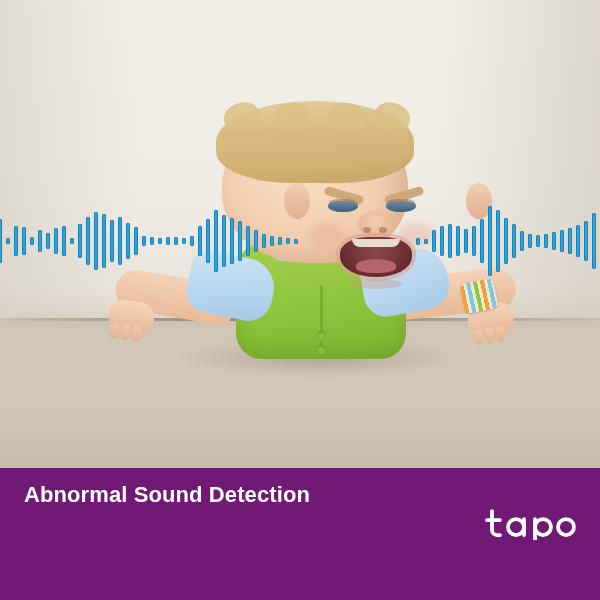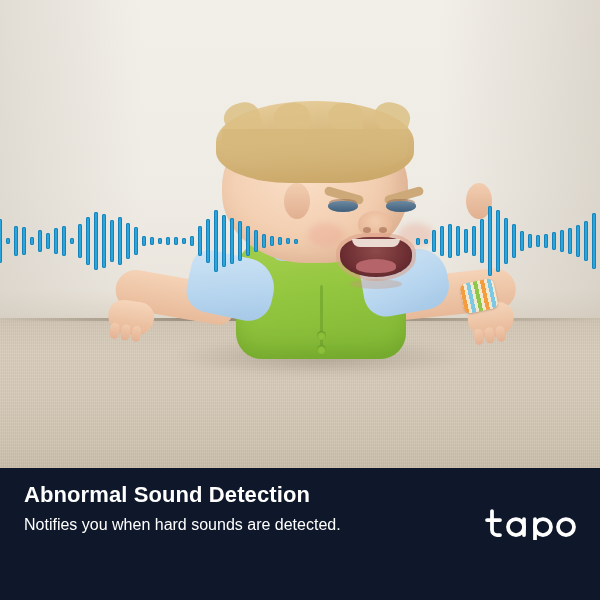--- a/index.html
+++ b/index.html
@@ -417,23 +417,22 @@
         <div class="bar" style="height: 14px; background: rgb(42, 166, 221); box-shadow: rgb(22, 130, 185) 0px 0px 0px 1px inset;"></div>
         <div class="bar" style="height: 18px; background: rgb(42, 166, 221); box-shadow: rgb(22, 130, 185) 0px 0px 0px 1px inset;"></div>
         <div class="bar" style="height: 22px; background: rgb(42, 166, 221); box-shadow: rgb(22, 130, 185) 0px 0px 0px 1px inset;"></div>
         <div class="bar" style="height: 26px; background: rgb(42, 166, 221); box-shadow: rgb(22, 130, 185) 0px 0px 0px 1px inset;"></div>
         <div class="bar" style="height: 32px; background: rgb(42, 166, 221); box-shadow: rgb(22, 130, 185) 0px 0px 0px 1px inset;"></div>
         <div class="bar" style="height: 40px; background: rgb(42, 166, 221); box-shadow: rgb(22, 130, 185) 0px 0px 0px 1px inset;"></div>
         <div class="bar" style="height: 56px; background: rgb(42, 166, 221); box-shadow: rgb(22, 130, 185) 0px 0px 0px 1px inset;"></div>
       </div>
   </div>
 
-  <div class="banner" style="background: #0f172a;">
+  <div class="banner" style="background: #701a75;">
     <div class="banner-title">Abnormal Sound Detection</div>
-    <div class="banner-sub">Notifies you when hard sounds are detected.</div>
 
     <div class="brand">
       <svg viewBox="0 0 190 64" width="95" height="32" aria-hidden="true">
         <g fill="none" stroke="#ffffff" stroke-width="7.5" stroke-linecap="round" stroke-linejoin="round">
 
           <path d="M14 6 V44 a10 10 0 0 0 10 10 h6"></path>
           <path d="M4 24 H30"></path>
 
           <circle cx="62" cy="38" r="16"></circle>
           <path d="M78 22 V54"></path>

